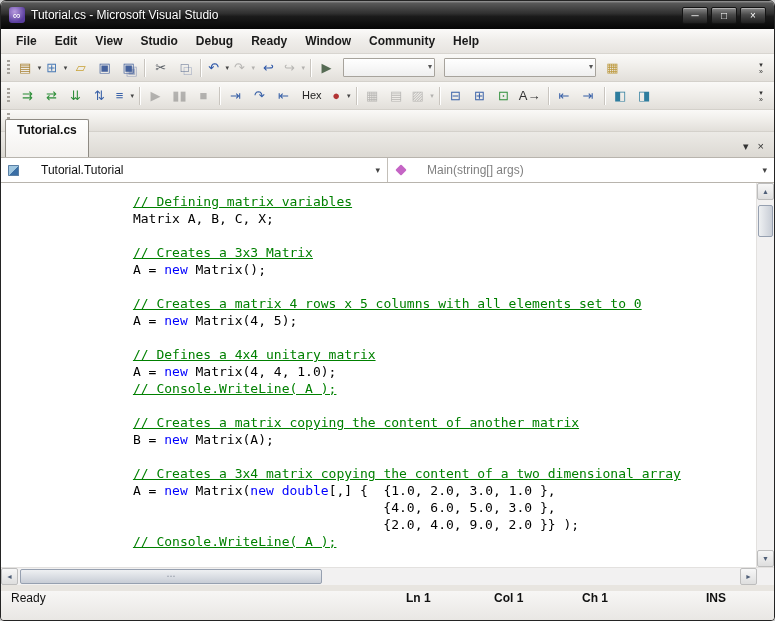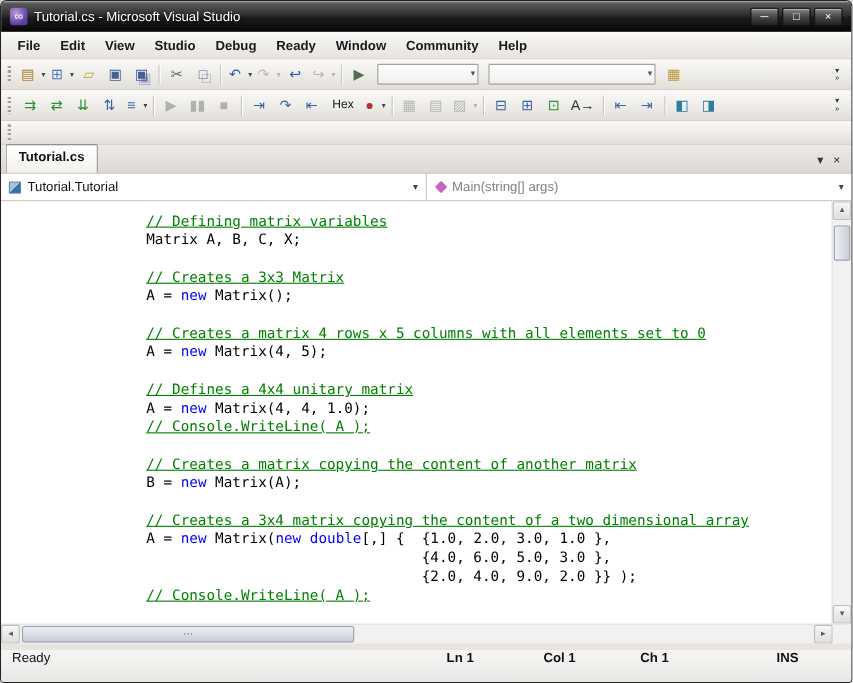--- a/index.html
+++ b/index.html
@@ -37,26 +37,26 @@
   .tb-combo{width:92px;height:19px;box-sizing:border-box;background:linear-gradient(#ffffff,#efefef);
             border:1px solid #a7a39c;border-radius:1px;position:relative;margin:0 4px;}
   .tb-combo.wide{width:152px;}
   .combo-arrow{position:absolute;right:2px;top:3px;font-size:8px;color:#555;}
   .tb-overflow{margin-left:auto;width:14px;display:flex;flex-direction:column;align-items:center;
                font-size:7px;line-height:7px;color:#333;padding-right:2px;}
   
   .tabstrip{height:23px;flex:0 0 23px;display:flex;align-items:flex-end;padding:2px 6px 0 4px;
             background:linear-gradient(#eceae6,#dcd9d3);border-bottom:1px solid #b8b4ad;}
   .tab{background:linear-gradient(#ffffff,#f3f1ee);border:1px solid #8e8a83;border-bottom:none;
-       border-radius:2px 2px 0 0;padding:3px 11px 8px;font-size:12px;font-weight:bold;color:#111;}
+       border-radius:2px 2px 0 0;padding:3px 11px 20px;font-size:12px;font-weight:bold;color:#111;}
   .tab-buttons{margin-left:auto;display:flex;align-items:center;gap:9px;padding:0 4px 5px;}
   .tab-btn{font-size:11px;color:#333;line-height:1;}
   
   .navbar{height:24px;flex:0 0 24px;display:flex;background:#fff;border-bottom:1px solid #b8b4ad;}
-  .nav-combo{flex:1;display:flex;align-items:center;gap:6px;padding:0 7px;font-size:12px;color:#111;
+  .nav-combo{flex:1;display:flex;align-items:center;gap:22px;padding:0 7px;font-size:12px;color:#111;
              border-right:1px solid #c3bfb8;box-sizing:border-box;background:#fff;position:relative;}
   .nav-combo.right{border-right:none;color:#818181;}
   .nav-arrow{margin-left:auto;font-size:9px;color:#444;}
   .class-icon{width:11px;height:11px;border-radius:1px;flex:0 0 11px;
               background:linear-gradient(135deg,#9fc6e0 50%,#3a6ea5 50%);box-shadow:0 0 0 1px #5a7fa5 inset;}
   .method-icon{width:8px;height:8px;flex:0 0 8px;background:#c565c5;transform:rotate(45deg);
                border-radius:1px;margin-left:2px;}
   
   .editor-wrap{flex:1;display:flex;background:#fff;overflow:hidden;}
   .code-area{flex:1;overflow:hidden;font-family:"DejaVu Sans Mono",monospace;font-size:13px;line-height:17px;

